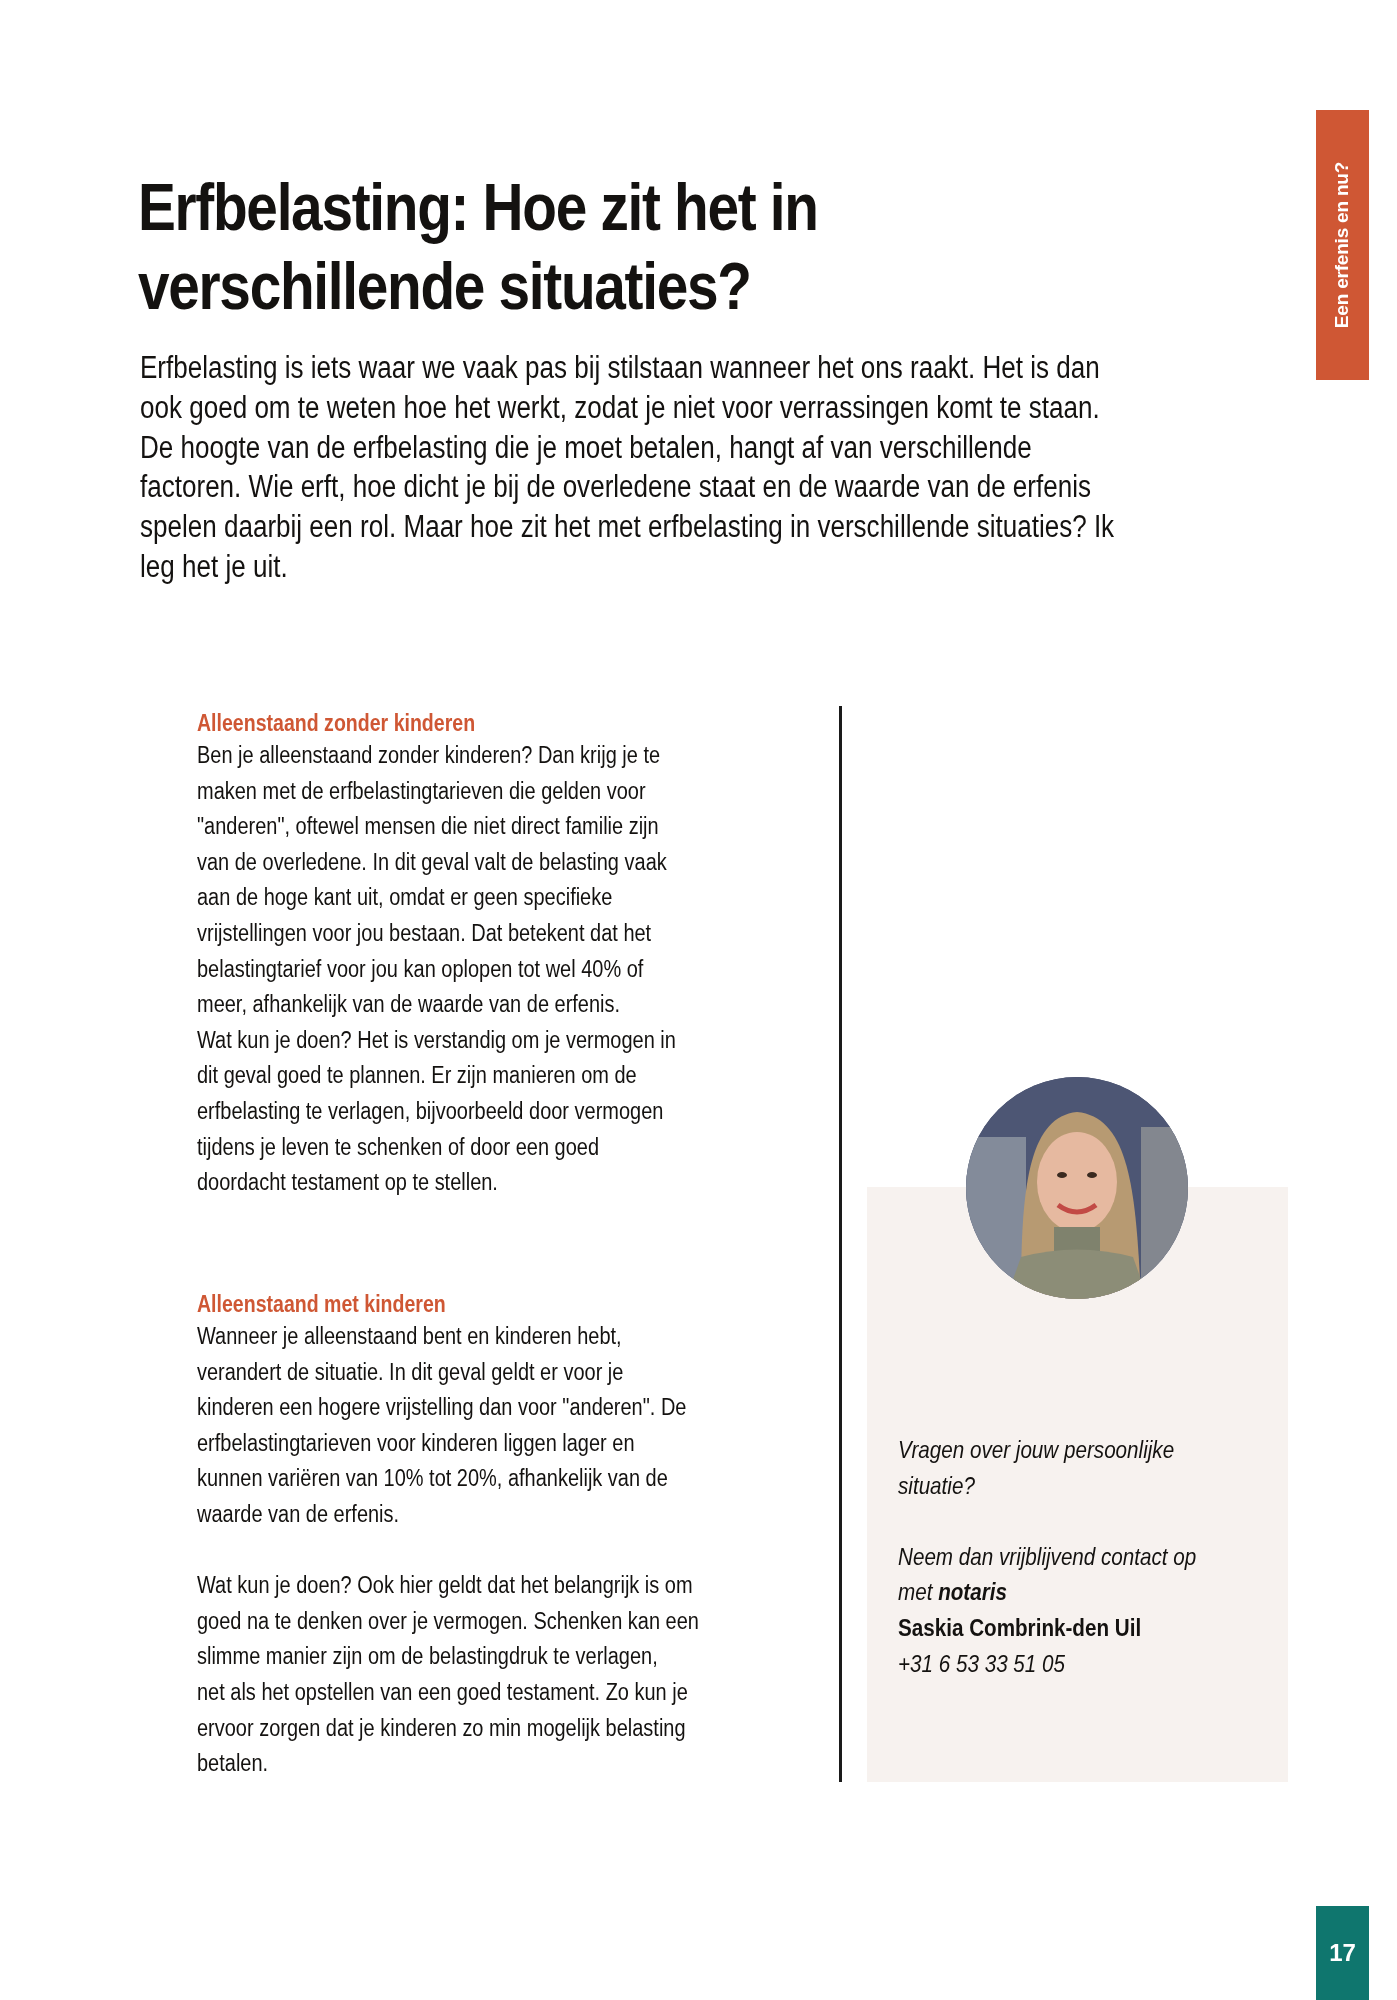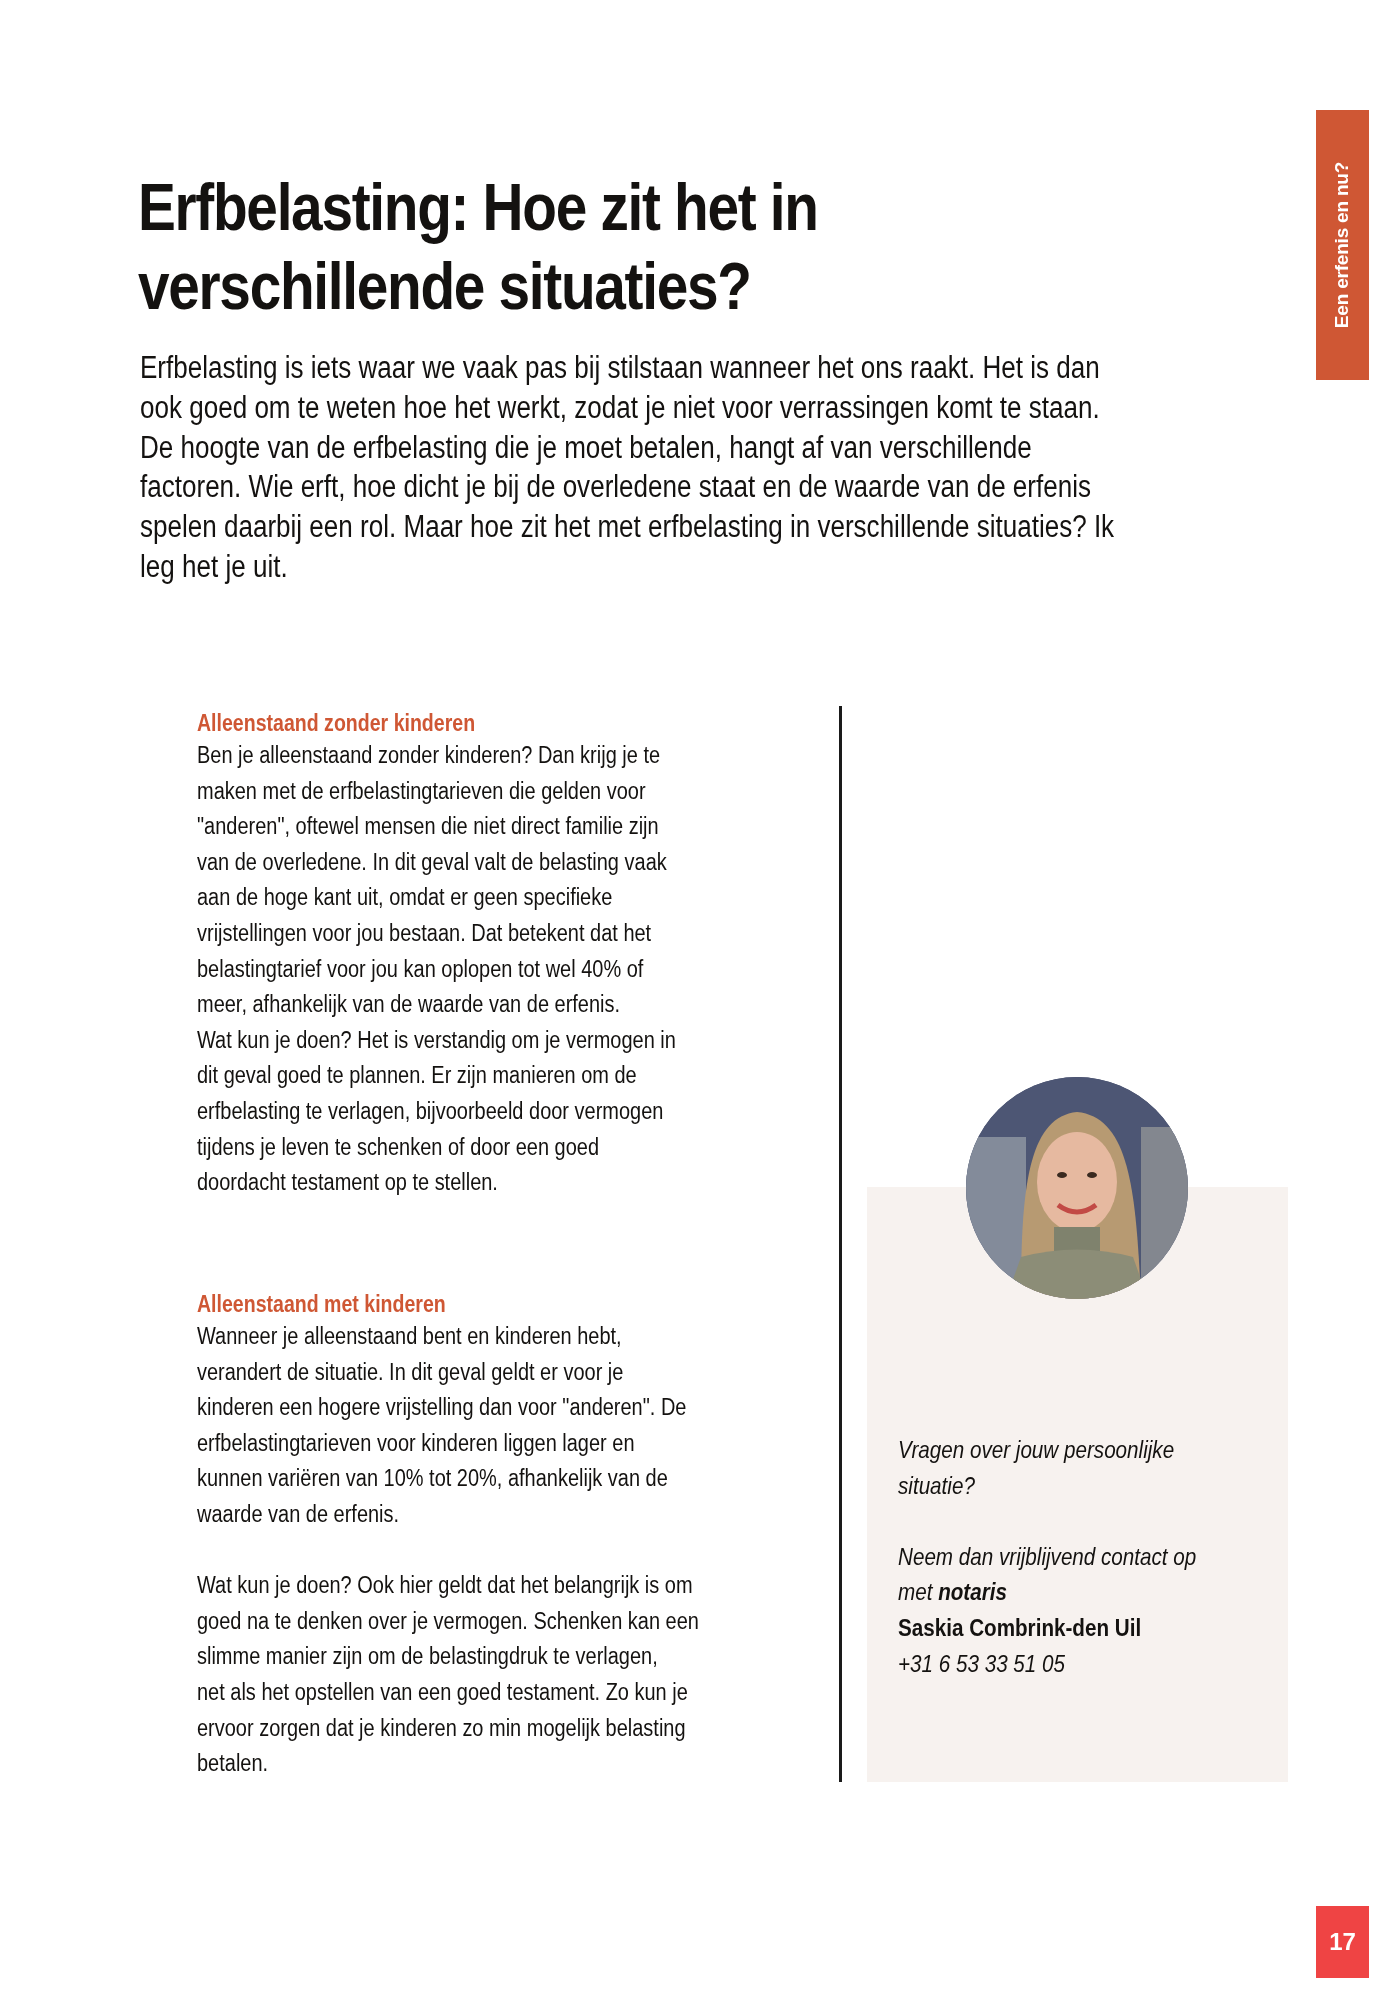--- a/index.html
+++ b/index.html
@@ -59,22 +59,22 @@
   .avatar svg { display: block; }
   .contact {
     position: absolute; left: 898px; top: 1432px; width: 420px;
     font-size: 24px; line-height: 35.6px; color: #141210;
     transform: scaleX(0.86); transform-origin: left top;
   }
   .contact p { margin: 0; }
   .contact .it { font-style: italic; }
   .contact .gap { height: 35.6px; }
   .page-num {
-    position: absolute; left: 1316px; top: 1906px; width: 53px; height: 72px;
-    background: #ef4444; color: #ffffff; font-weight: bold; font-size: 24px;
+    position: absolute; left: 1316px; top: 1906px; width: 53px; height: 94px;
+    background: #0f766e; color: #ffffff; font-weight: bold; font-size: 24px;
     display: flex; align-items: center; justify-content: center;
   }
 </style>
 </head>
 <body>
 
 <div class="side-tab">
   <span>Een erfenis en nu?</span>
 </div>
 

